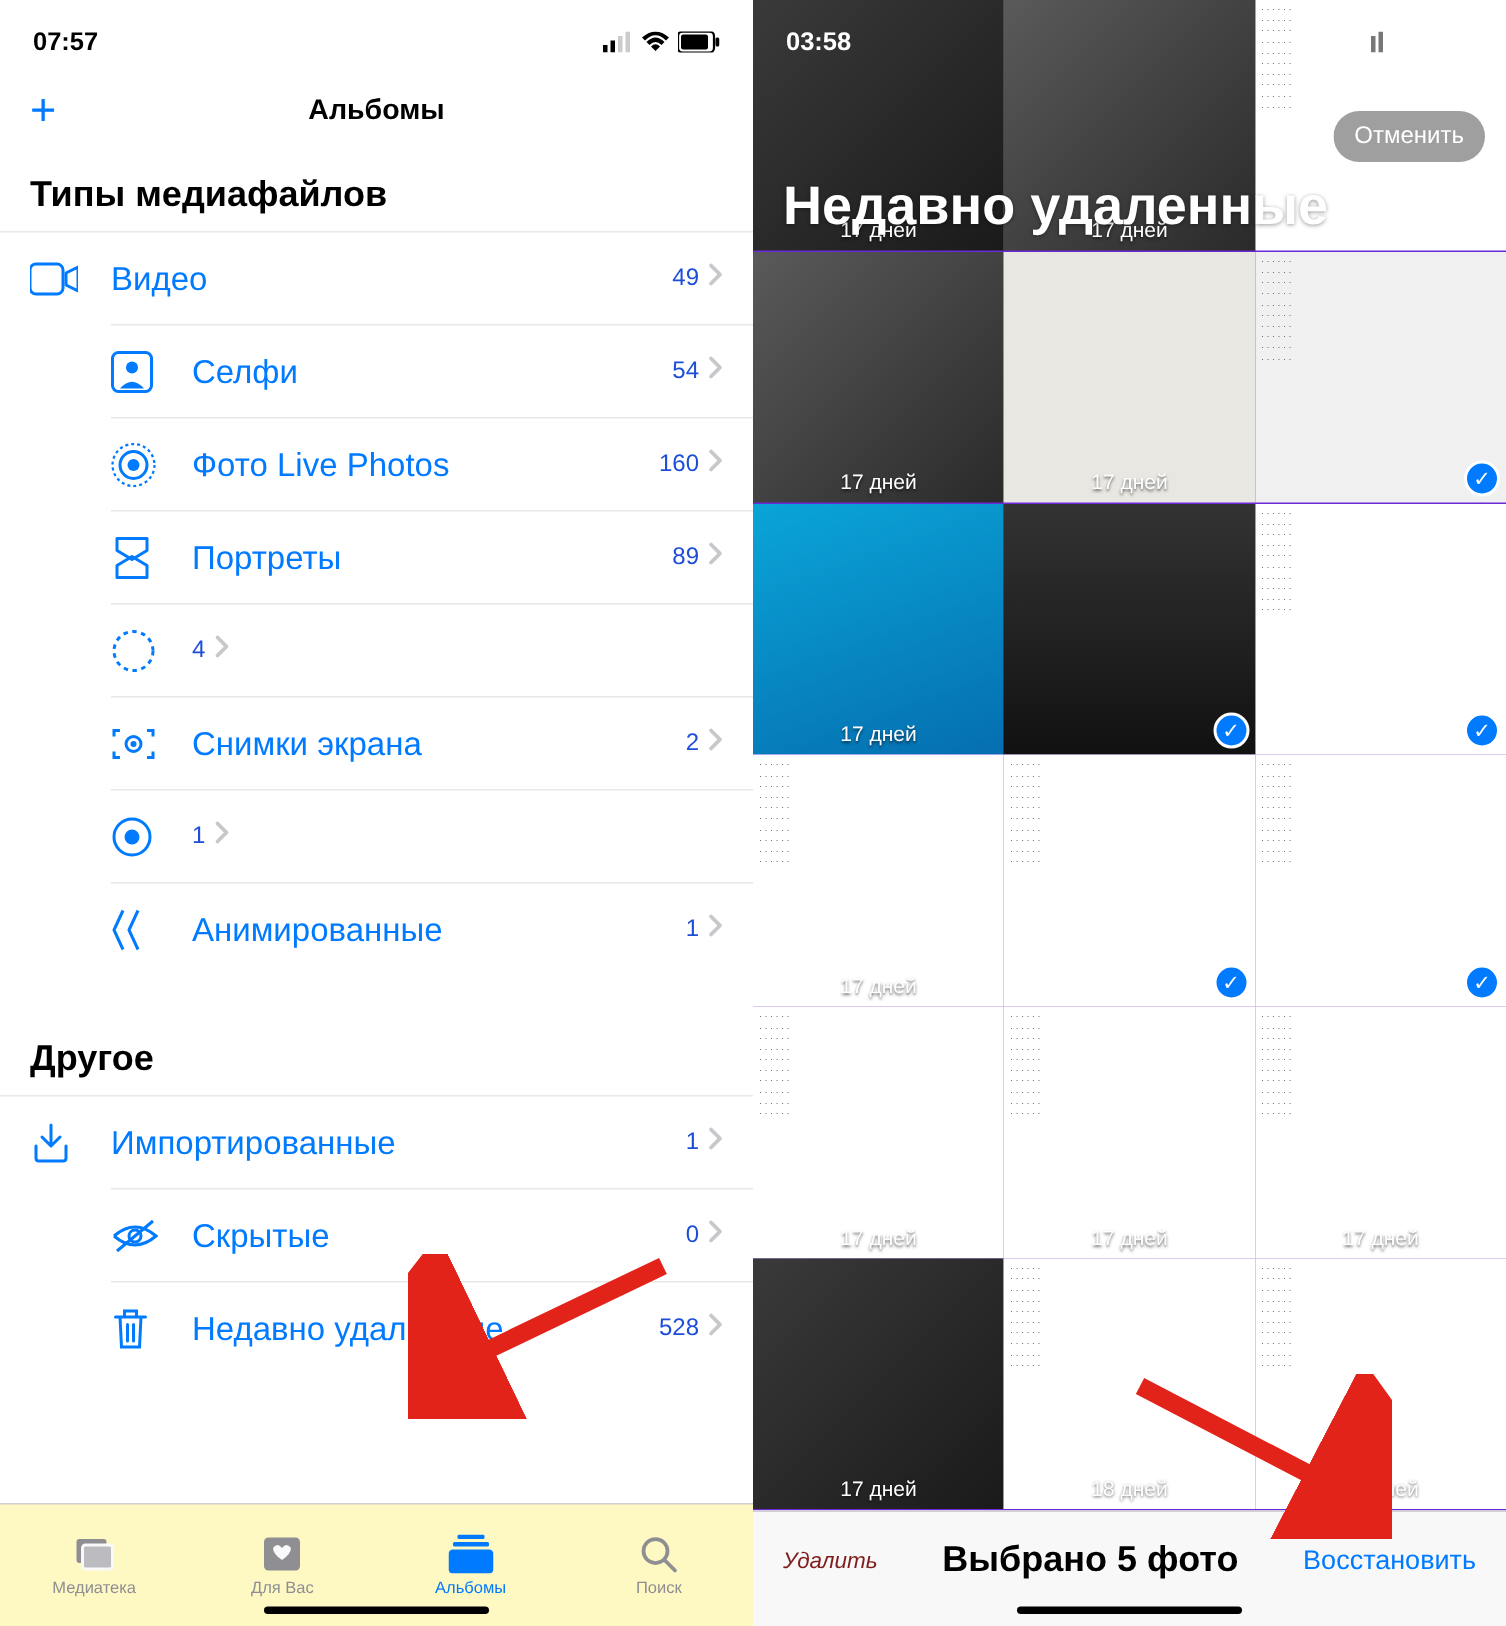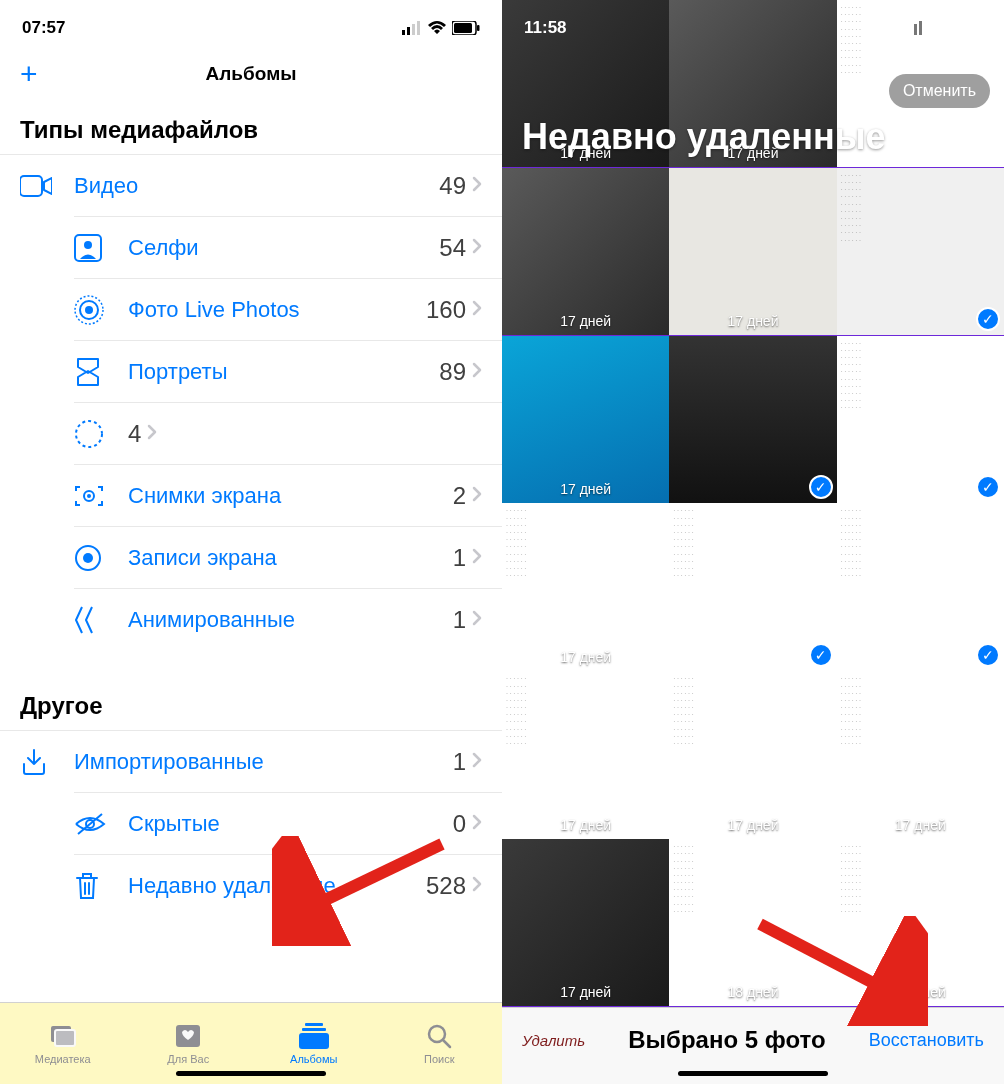--- a/index.html
+++ b/index.html
@@ -12,21 +12,21 @@
 
   
   .header-l { display: flex; align-items: center; justify-content: center; height: 48px; position: relative; }
   .header-l .plus { position: absolute; left: 20px; color: #007aff; font-size: 30px; font-weight: 300; }
   .header-l .title { font-size: 19px; font-weight: 600; }
   .section-title { font-size: 24px; font-weight: 700; padding: 18px 20px 10px; }
   .list-item { display: flex; align-items: center; height: 62px; padding: 0 20px; }
   .list-item + .list-item { border-top: 1px solid #e8e8e8; margin-left: 74px; padding-left: 0; }
   .li-icon { width: 54px; color: #007aff; display: flex; justify-content: flex-start; }
   .li-label { flex: 1; color: #007aff; font-size: 22px; }
-  .li-count { color: #404040; font-size: 24px; margin-right: 6px; }
+  .li-count { color: #1d4ed8; font-size: 16px; margin-right: 6px; }
   .li-chevron { color: #c7c7cc; }
 
   .tabbar { display: flex; border-top: 1px solid #d1d1d1; background: #fef9c3; height: 82px; }
   .tab { flex: 1; display: flex; flex-direction: column; align-items: center; justify-content: center; gap: 4px; font-size: 11px; color: #8e8e93; }
   .tab.active { color: #007aff; }
   .home-ind { position: absolute; bottom: 8px; left: 50%; transform: translateX(-50%); width: 150px; height: 5px; background: #000; border-radius: 3px; }
 
   
   .rd-title { position: absolute; top: 116px; left: 20px; right: 20px; font-size: 36px; font-weight: 700; color: #fff; z-index: 15; text-shadow: 0 1px 3px rgba(0,0,0,0.4); }
   .cancel-btn { position: absolute; top: 74px; right: 14px; z-index: 15; background: rgba(80,80,80,0.55); color: #fff; padding: 8px 14px; border-radius: 18px; font-size: 16px; font-weight: 500; backdrop-filter: blur(8px); }
@@ -164,21 +164,20 @@
               <path d="M2 2 L8 8 L2 14" fill="none" stroke="#c7c7cc" stroke-width="2.5" stroke-linecap="round" stroke-linejoin="round"></path>
             </svg></span>
         </div>
         <div class="list-item" style="margin-left: 74px; padding-left: 0px; border-top: 1px solid rgb(232, 232, 232);">
           <span class="li-icon">
             <svg width="28" height="28">
               <circle cx="14" cy="14" r="12" fill="none" stroke="#007aff" stroke-width="2"></circle>
               <circle cx="14" cy="14" r="5" fill="#007aff"></circle>
             </svg>
           </span>
-          <span class="li-label">Записи экрана</span>
           <span class="li-count">1</span>
           <span class="li-chevron"><svg width="10" height="16">
               <path d="M2 2 L8 8 L2 14" fill="none" stroke="#c7c7cc" stroke-width="2.5" stroke-linecap="round" stroke-linejoin="round"></path>
             </svg></span>
         </div>
         <div class="list-item" style="margin-left: 74px; padding-left: 0px; border-top: 1px solid rgb(232, 232, 232);">
           <span class="li-icon">
             <svg width="26" height="30">
               <path d="M8 2 L2 15 L8 28 M18 2 L12 15 L18 28" fill="none" stroke="#007aff" stroke-width="2" stroke-linejoin="round"></path>
             </svg>
@@ -272,21 +271,21 @@
           <path d="M0,0 L14,7 L0,14 Z" fill="#e2231a"></path>
         </marker>
       </defs>
     <line x1="170" y1="8" x2="24" y2="78" stroke="#e2231a" stroke-width="12" marker-end="url(#ah1)"></line>
   </svg>
 </div>
 
 <div class="screen right">
 
   <div class="status-bar dark">
-    <span>11:58</span>
+    <span>03:58</span>
     <span class="status-icons">
       <svg width="20" height="14">
           <rect x="0" y="9" width="3" height="5" fill="#fff"></rect>
           <rect x="5" y="6" width="3" height="8" fill="#fff"></rect>
           <rect x="10" y="3" width="3" height="11" fill="#777"></rect>
           <rect x="15" y="0" width="3" height="14" fill="#777"></rect>
         </svg>
       <svg width="18" height="14">
           <path d="M9 13 L6 10 Q9 7 12 10 Z M3 7 Q9 1 15 7 L13 9 Q9 5 5 9 Z M0 4 Q9 -4 18 4 L16 6 Q9 -1 2 6 Z" fill="#fff"></path>
         </svg>

